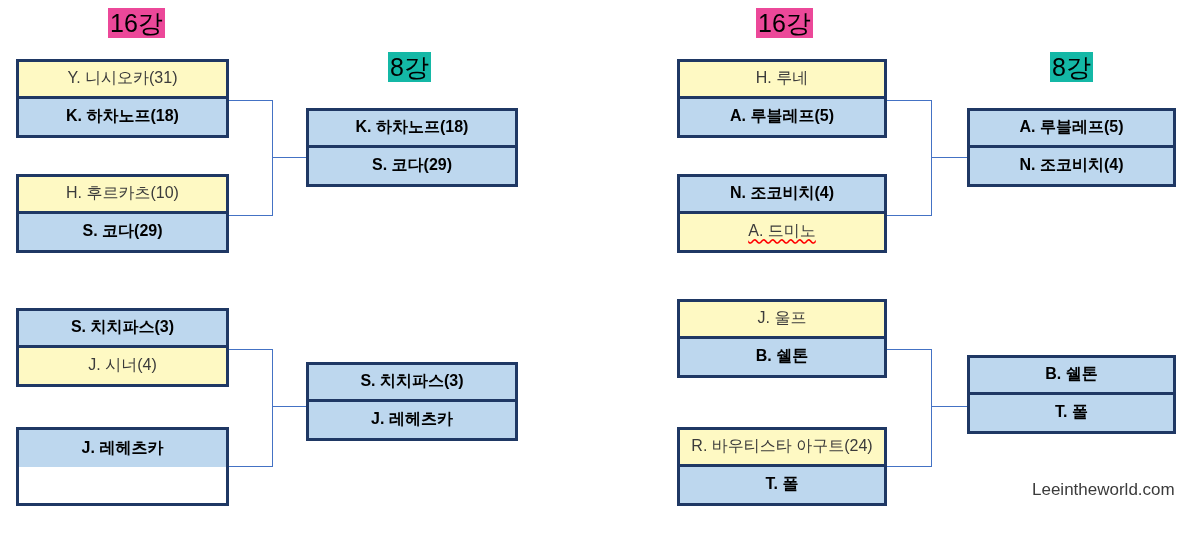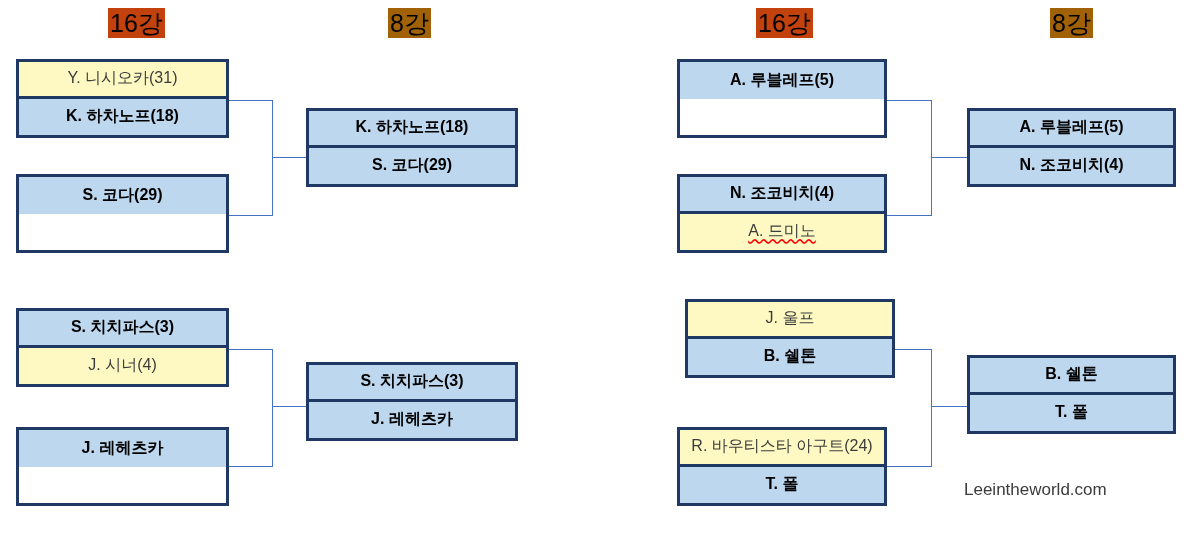--- a/index.html
+++ b/index.html
@@ -14,22 +14,22 @@
 
   
   .round-label{
     position:absolute;
     font-size:25px;
     line-height:30px;
     color:#000000;
     white-space:nowrap;
     padding:0 2px;
   }
-  .hl-yellow{background:#c2410c;}
-  .hl-cyan{background:#a16207;}
+  .hl-yellow{background:#ec4899;}
+  .hl-cyan{background:#14b8a6;margin-top:44px;}
 
   
   .match{
     position:absolute;
     box-sizing:border-box;
     border:3px solid #1F3864;
     background:#ffffff;
   }
   .slot{
     box-sizing:border-box;
@@ -106,20 +106,23 @@
   <div class="match" style="left:16px;top:59px;width:213px;height:79px;">
     <div class="slot top loser">
       <span class="txt">Y. 니시오카(31)</span>
     </div>
     <div class="slot winner">
       <span class="txt">K. 하차노프(18)</span>
     </div>
   </div>
 
   <div class="match" style="left:16px;top:174px;width:213px;height:79px;">
+    <div class="slot top loser">
+      <span class="txt">H. 후르카츠(10)</span>
+    </div>
     <div class="slot winner">
       <span class="txt">S. 코다(29)</span>
     </div>
   </div>
 
   <div class="match" style="left:16px;top:308px;width:213px;height:79px;">
     <div class="slot top winner">
       <span class="txt">S. 치치파스(3)</span>
     </div>
     <div class="slot loser">
@@ -145,35 +148,38 @@
   <div class="match" style="left:306px;top:362px;width:212px;height:79px;">
     <div class="slot top winner">
       <span class="txt">S. 치치파스(3)</span>
     </div>
     <div class="slot winner">
       <span class="txt">J. 레헤츠카</span>
     </div>
   </div>
 
   <div class="match" style="left:677px;top:59px;width:210px;height:79px;">
+    <div class="slot top loser">
+      <span class="txt">H. 루네</span>
+    </div>
     <div class="slot winner">
       <span class="txt">A. 루블레프(5)</span>
     </div>
   </div>
 
   <div class="match" style="left:677px;top:174px;width:210px;height:79px;">
     <div class="slot top winner">
       <span class="txt">N. 조코비치(4)</span>
     </div>
     <div class="slot loser misspelled">
       <span class="txt">A. 드미노</span>
     </div>
   </div>
 
-  <div class="match" style="left:677px;top:299px;width:210px;height:79px;margin-left:8px;">
+  <div class="match" style="left:677px;top:299px;width:210px;height:79px;">
     <div class="slot top loser">
       <span class="txt">J. 울프</span>
     </div>
     <div class="slot winner">
       <span class="txt">B. 쉘톤</span>
     </div>
   </div>
 
   <div class="match" style="left:677px;top:427px;width:210px;height:79px;">
     <div class="slot top loser">
@@ -195,15 +201,15 @@
 
   <div class="match" style="left:967px;top:355px;width:209px;height:79px;">
     <div class="slot top winner">
       <span class="txt">B. 쉘톤</span>
     </div>
     <div class="slot winner">
       <span class="txt">T. 폴</span>
     </div>
   </div>
 
-  <div class="watermark" style="left:964px;top:480px;">Leeintheworld.com</div>
+  <div class="watermark" style="left:1032px;top:480px;">Leeintheworld.com</div>
 
 </div>
 
 </body></html>

